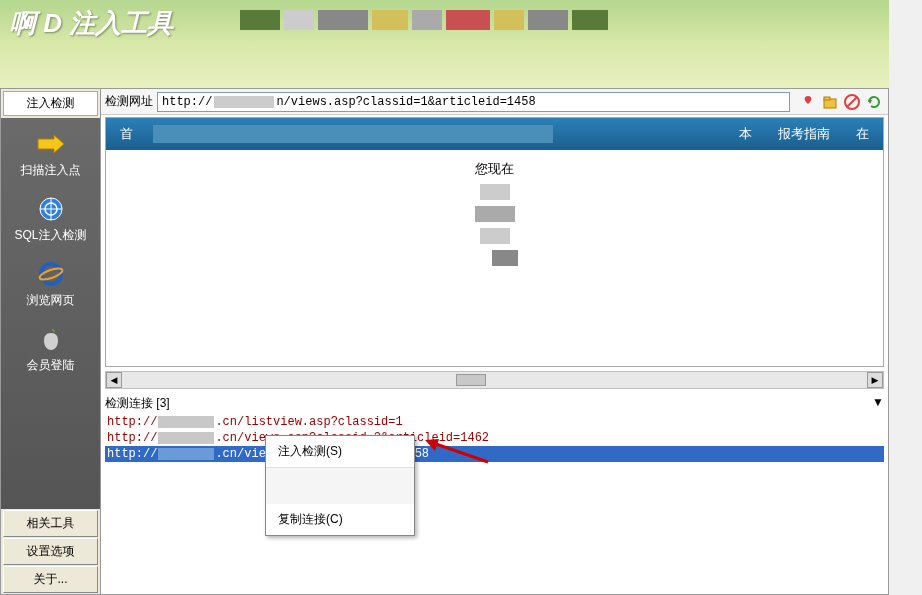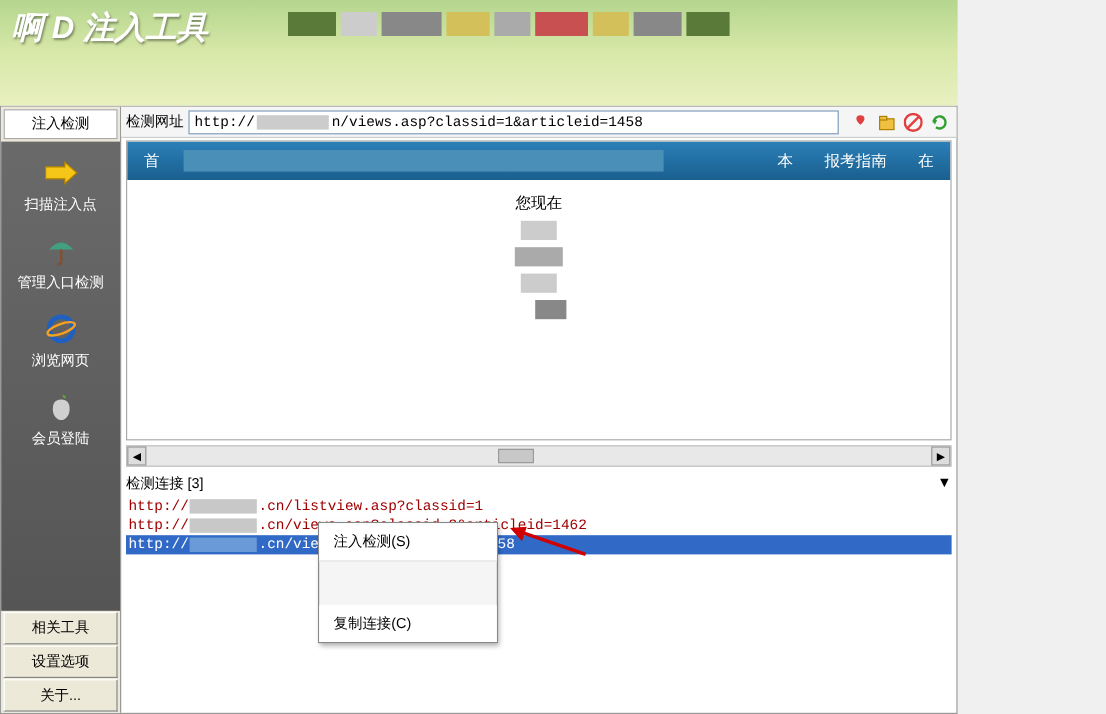--- a/index.html
+++ b/index.html
@@ -1,17 +1,17 @@
 <!DOCTYPE html>
 <html><head>
 <meta charset="utf-8">
 <style>
 * { box-sizing: border-box; margin: 0; padding: 0; }
 body { font-family: "Microsoft YaHei", "SimSun", Arial, sans-serif; font-size: 12px; background: #f0f0f0; width: 922px; height: 595px; overflow: hidden; }
-.app { width: 798px; height: 595px; display: flex; flex-direction: column; }
+.app { width: 889px; height: 595px; display: flex; flex-direction: column; }
 .header { height: 88px; background: linear-gradient(180deg, #b4d68e 0%, #d8e8a8 50%, #e8f0c0 100%); position: relative; padding: 6px 10px; }
 .header-title { font-size: 26px; font-weight: bold; font-style: italic; color: #fff; text-shadow: 1px 1px 2px rgba(0,0,0,0.4); font-family: "Microsoft YaHei", sans-serif; }
 .header-blur { position: absolute; top:10px; left:240px; display:flex; gap:4px; }
 .header-blur .blk { height:20px; background:#888; }
 .body { flex: 1; display: flex; border: 1px solid #999; background: #fff; }
 .sidebar { width: 100px; background: #ece9d8; border-right: 1px solid #999; display: flex; flex-direction: column; }
 .sidebar-top { background: #fff; border: 1px solid #aaa; margin: 2px; text-align: center; font-size: 12px; padding: 3px 0; }
 .sidebar-items { flex: 1; background: linear-gradient(180deg, #6a6a6a 0%, #555 100%); padding-top: 6px; }
 .sb-item { text-align: center; color: #fff; font-size: 12px; padding: 6px 0 10px 0; cursor: pointer; }
 .sb-icon { width: 32px; height: 28px; margin: 0 auto 4px; display:flex; align-items:center; justify-content:center; }
@@ -74,27 +74,28 @@
         <div class="sb-item">
           <div class="sb-icon">
             <svg width="30" height="22">
                 <polygon points="2,6 18,6 18,2 28,11 18,20 18,16 2,16" fill="#f5c518" stroke="#b08000" stroke-width="1"></polygon>
               </svg>
           </div>
           <div>扫描注入点</div>
         </div>
         <div class="sb-item">
           <div class="sb-icon">
-            <svg width="28" height="26">
-                <path d="M4 12 Q14 0 24 12 Z" fill="#40a080"></path>
-                <line x1="14" y1="12" x2="14" y2="22" stroke="#805030" stroke-width="2"></line>
-                <path d="M14 22 Q14 25 11 24" fill="none" stroke="#805030" stroke-width="2"></path>
-              </svg>
-          </div>
-          <div>管理入口检测</div>
+            <svg width="26" height="26">
+                <circle cx="13" cy="13" r="11" fill="#3080e0" stroke="#fff" stroke-width="1"></circle>
+                <circle cx="13" cy="13" r="6" fill="none" stroke="#fff" stroke-width="1.5"></circle>
+                <line x1="13" y1="2" x2="13" y2="24" stroke="#fff"></line>
+                <line x1="2" y1="13" x2="24" y2="13" stroke="#fff"></line>
+              </svg>
+          </div>
+          <div>SQL注入检测</div>
         </div>
         <div class="sb-item">
           <div class="sb-icon">
             <svg width="26" height="26">
                 <circle cx="13" cy="13" r="10" fill="none" stroke="#2060c0" stroke-width="4"></circle>
                 <ellipse cx="13" cy="13" rx="12" ry="4" fill="none" stroke="#f5a020" stroke-width="2" transform="rotate(-20 13 13)"></ellipse>
               </svg>
           </div>
           <div>浏览网页</div>
         </div>

